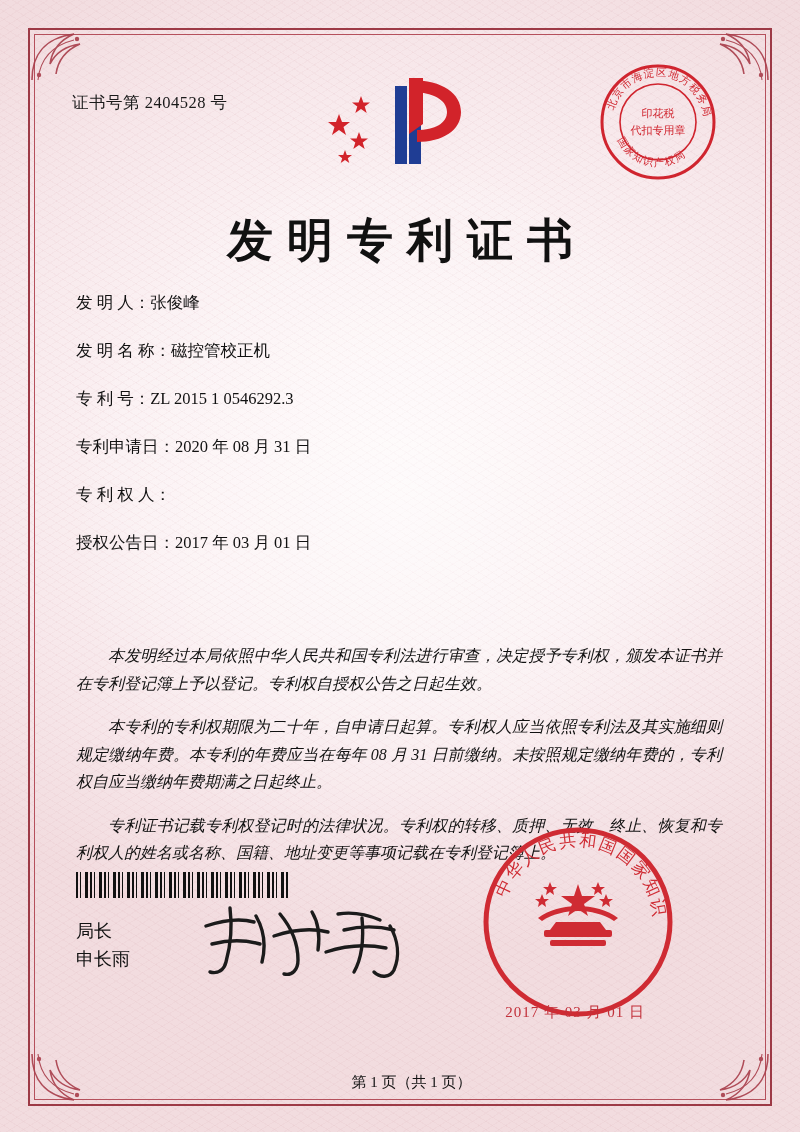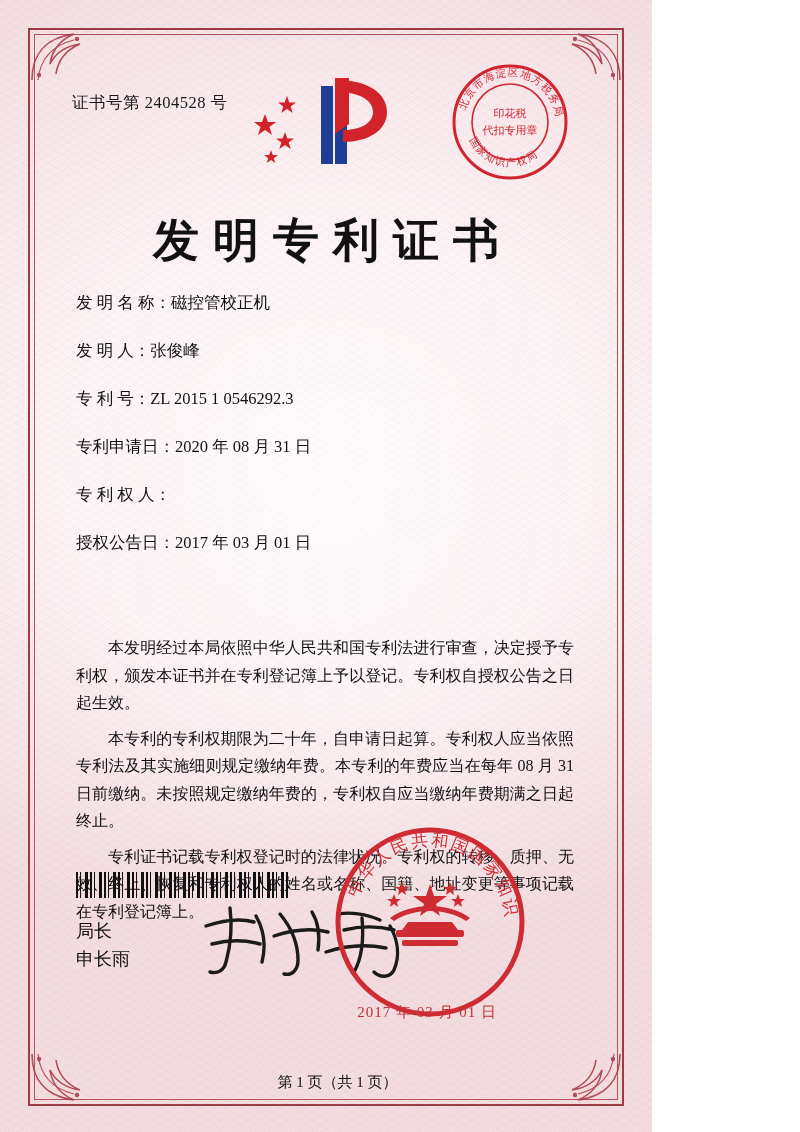--- a/index.html
+++ b/index.html
@@ -6,21 +6,21 @@
     margin: 0;
     padding: 0;
     background: #ffffff;
   }
   body {
     font-family: "Liberation Serif", "DejaVu Serif", serif;
   }
 
   .page {
     position: relative;
-    width: 652px;
+    width: 800px;
     height: 1132px;
     background:
       radial-gradient(ellipse 620px 520px at 50% 38%, #fdf7f8 0%, #fbf1f3 45%, #f7e7ea 72%, #f2dcdf 100%),
       #f5e2e5;
     overflow: hidden;
     box-sizing: border-box;
   }
 
   
   .texture {
@@ -139,22 +139,23 @@
     position: absolute;
     left: 42px;
     right: 44px;
     top: 592px;
     font-size: 16px;
     line-height: 1.72;
     color: #111;
     text-align: justify;
   }
   .paragraphs p {
-    margin: 8px 0 2px 0;
+    margin: 16px 0 2px 0;
     text-indent: 2em;
+    font-style: italic;
   }
 
   .barcode {
     position: absolute;
     left: 42px;
     top: 838px;
     width: 214px;
     height: 26px;
     background-image: repeating-linear-gradient(90deg,
       #111 0px, #111 2px, transparent 2px, transparent 4px,
@@ -295,26 +296,26 @@
         </text>
         <text x="62" y="57" fill="#d0252f" font-size="11" text-anchor="middle" font-family="'DejaVu Serif', serif">印花税</text>
         <text x="62" y="74" fill="#d0252f" font-size="11" text-anchor="middle" font-family="'DejaVu Serif', serif">代扣专用章</text>
       </svg>
     </div>
 
     <div class="title">发明专利证书</div>
 
     <div class="fields">
       <div class="field">
+        <span class="label">发 明 人：</span>
+        <span class="value">张俊峰</span>
+      </div>
+      <div class="field">
         <span class="label">发 明 名 称：</span>
         <span class="value">磁控管校正机</span>
-      </div>
-      <div class="field">
-        <span class="label">发 明 人：</span>
-        <span class="value">张俊峰</span>
       </div>
       <div class="field">
         <span class="label">专 利 号：</span>
         <span class="value">ZL 2015 1 0546292.3</span>
       </div>
       <div class="field">
         <span class="label">专利申请日：</span>
         <span class="value">2020 年 08 月 31 日</span>
       </div>
       <div class="field">

